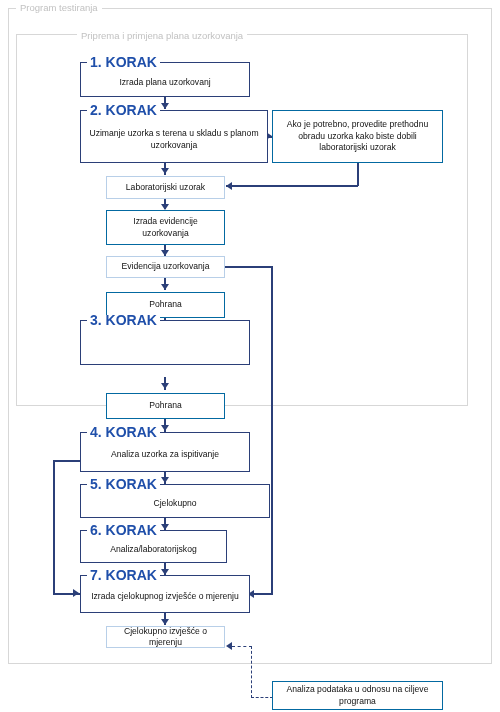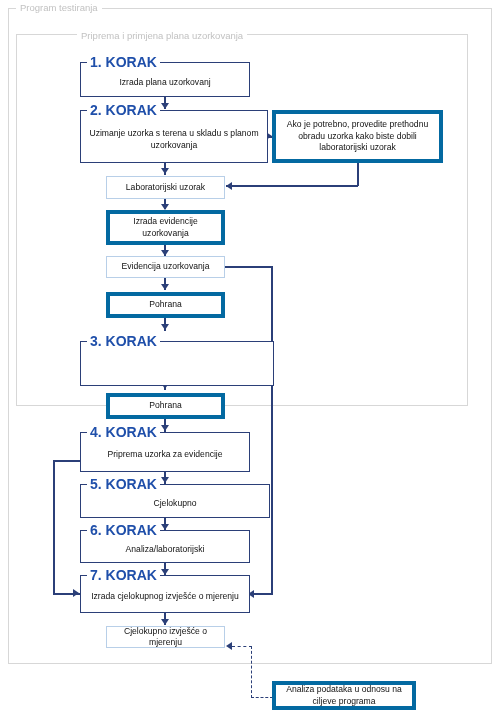--- a/index.html
+++ b/index.html
@@ -41,21 +41,21 @@
     align-items: center;
     justify-content: center;
     text-align: center;
     font-size: 8.6px;
     color: #111111;
     line-height: 11.5px;
     background: #ffffff;
     padding: 2px 4px;
   }
   .node.gray {
-    border: 4px solid #0369a1;
+    border: 1px solid #0369a1;
     justify-content: center;
   }
   .node.lightblue {
     border: 1px solid #b8cfe8;
   }
   .node.step {
     border: 1.6px solid #2b3f78;
   }
   .node.step .node-text {
     margin-top: 6px;
@@ -203,49 +203,49 @@
   </div>
 
   <div class="node lightblue" style="left:106px; top:256px; width:119px; height:22px;">
     <span class="node-text">Evidencija uzorkovanja</span>
   </div>
 
   <div class="node gray" style="left:106px; top:292px; width:119px; height:26px;">
     <span class="node-text">Pohrana</span>
   </div>
 
-  <div class="node step" style="left:80px; top:341px; width:194px; height:45px;justify-content:flex-end;">
+  <div class="node step" style="left:80px; top:320px; width:170px; height:45px;justify-content:flex-end;">
     <span class="step-tag">3. KORAK</span>
   </div>
 
   <div class="node gray" style="left:106px; top:393px; width:119px; height:26px;">
     <span class="node-text">Pohrana</span>
   </div>
 
   <div class="node step" style="left:80px; top:432px; width:170px; height:40px;">
     <span class="step-tag">4. KORAK</span>
-    <span class="node-text">Priprema uzorka za evidencije</span>
+    <span class="node-text">Analiza uzorka za ispitivanje</span>
   </div>
 
   <div class="node step" style="left:80px; top:484px; width:190px; height:34px;">
     <span class="step-tag">5. KORAK</span>
     <span class="node-text">Cjelokupno</span>
   </div>
 
-  <div class="node step" style="left:80px; top:530px; width:170px; height:33px;">
+  <div class="node step" style="left:80px; top:530px; width:147px; height:33px;">
     <span class="step-tag">6. KORAK</span>
-    <span class="node-text">Analiza/laboratorijski</span>
+    <span class="node-text">Analiza/laboratorijskog</span>
   </div>
 
   <div class="node step" style="left:80px; top:575px; width:170px; height:38px;">
     <span class="step-tag">7. KORAK</span>
     <span class="node-text">Izrada cjelokupnog izvješće o mjerenju</span>
   </div>
 
   <div class="node lightblue" style="left:106px; top:626px; width:119px; height:22px;">
     <span class="node-text">Cjelokupno izvješće o mjerenju</span>
   </div>
 
-  <div class="node gray" style="left:272px; top:681px; width:144px; height:29px;">
+  <div class="node gray" style="left:272px; top:681px; width:171px; height:29px;">
     <span class="node-text">Analiza podataka u odnosu na ciljeve programa</span>
   </div>
 
 </div>
 
 </body></html>

